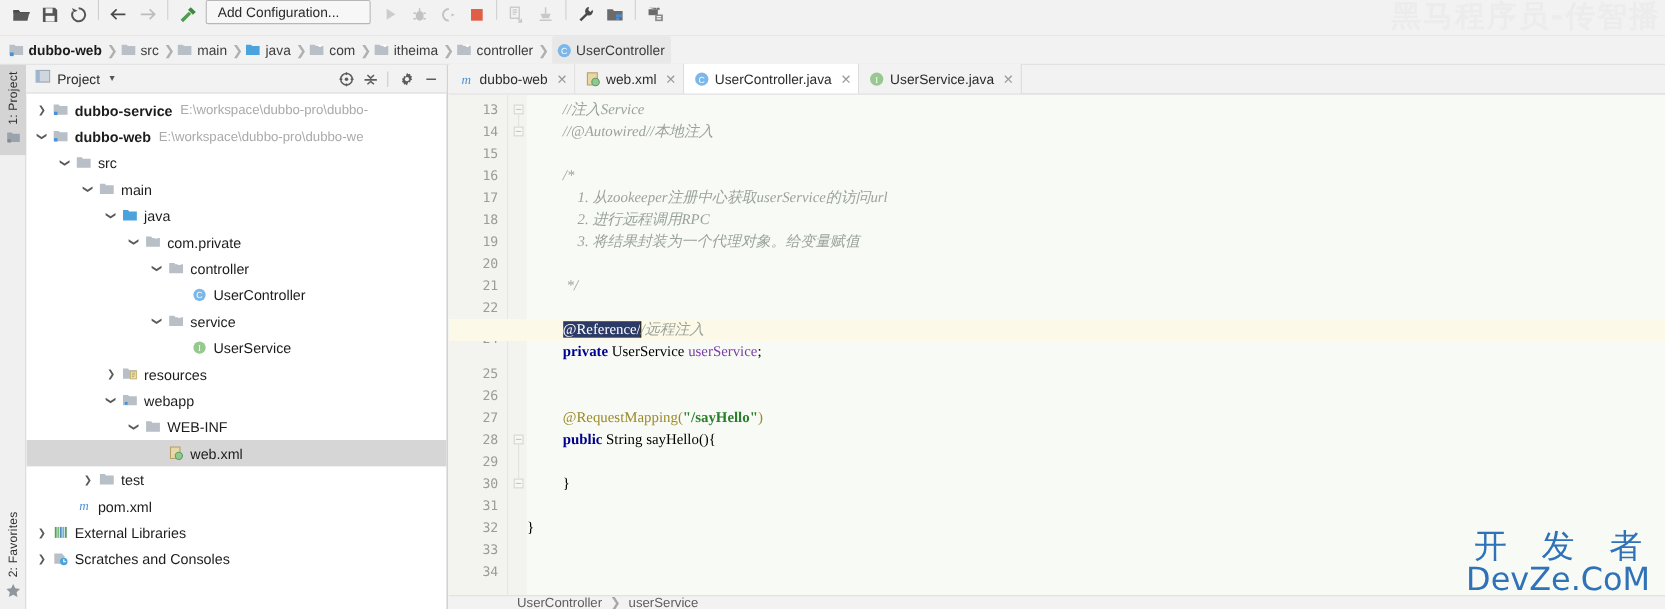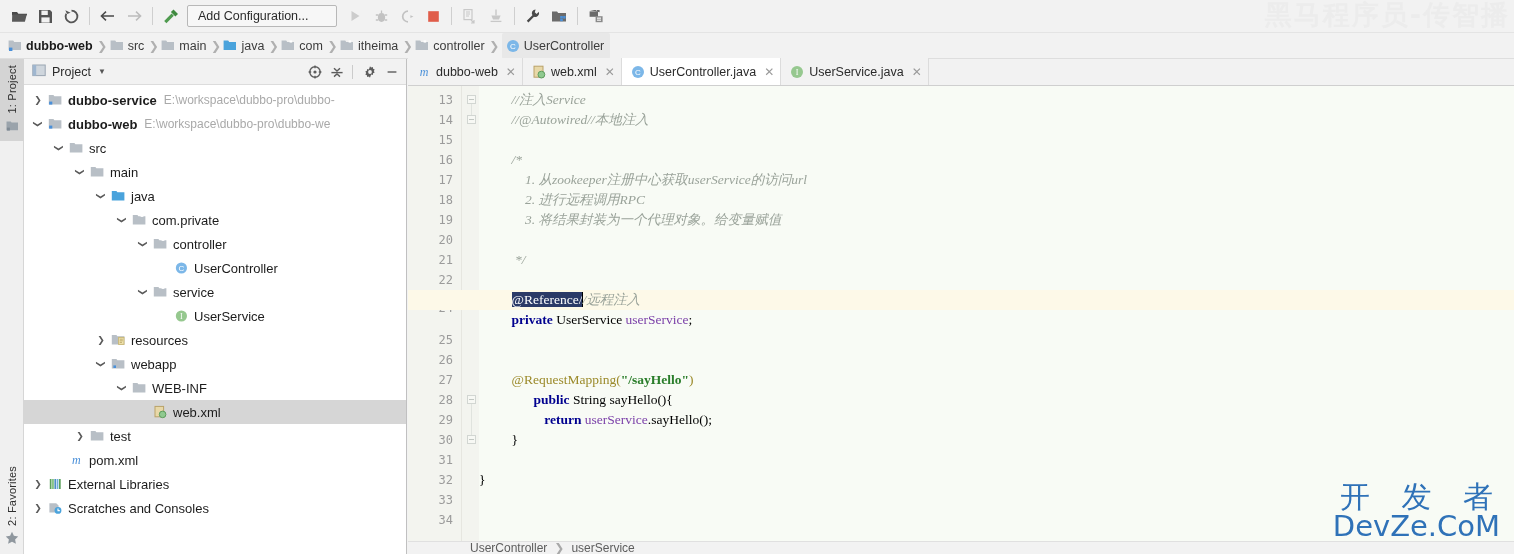--- a/index.html
+++ b/index.html
@@ -9,21 +9,21 @@
     background: #f2f2f2;
     font-family: "Liberation Sans", "DejaVu Sans", sans-serif;
     -webkit-font-smoothing: antialiased;
   }
   #app { position: relative; width: 1514px; height: 554px; }
 
   
   .toolbar {
     position: absolute; left: 0; top: 0; width: 1514px; height: 33px;
     background: #f2f2f2;
-    display: flex; align-items: center;
+    display: flex; align-items: flex-start;
     padding-left: 6px;
     border-bottom: 1px solid #e4e4e4;
   }
   .tb-btn {
     width: 26px; height: 26px;
     display: flex; align-items: center; justify-content: center;
     flex: 0 0 auto;
   }
   .tb-sep { width: 1px; height: 18px; background: #cfcfcf; margin: 0 5px; flex: 0 0 auto; }
   .run-config {
@@ -723,22 +723,21 @@
         <div class="cline" style="top: 24px; left: 32.6px;"><span class="cm-comment">//@Autowired//本地注入</span></div>
         <div class="cline" style="top: 64px; left: 32.6px;"><span class="cm-comment">/*</span></div>
         <div class="cline" style="top: 84px; left: 32.6px;"><span class="cm-comment">    1. 从zookeeper注册中心获取userService的访问url</span></div>
         <div class="cline" style="top: 104px; left: 32.6px;"><span class="cm-comment">    2. 进行远程调用RPC</span></div>
         <div class="cline" style="top: 124px; left: 32.6px;"><span class="cm-comment">    3. 将结果封装为一个代理对象。给变量赋值</span></div>
         <div class="cline" style="top: 164px; left: 32.6px;"><span class="cm-comment"> */</span></div>
         <div class="hl-line" style="top: 204px; left: -71px;"></div>
         <div class="cline" style="top: 204px; left: 32.6px;"><span class="cm-sel">@Reference/</span><span class="caret"></span><span class="cm-comment">/远程注入</span></div>
         <div class="cline" style="top: 224px; left: 32.6px;"><span class="cm-kw">private</span><span class="cm-plain"> UserService </span><span class="cm-field">userService</span><span class="cm-plain">;</span></div>
         <div class="cline" style="top: 284px; left: 32.6px;"><span class="cm-anno">@RequestMapping(</span><span class="cm-str">"/sayHello"</span><span class="cm-anno">)</span></div>
-        <div class="cline" style="top: 304px; left: 32.6px; margin-left: 22px;"><span class="cm-kw">public</span><span class="cm-plain"> </span><span class="cm-plain">String</span><span class="cm-plain"> sayHello(){</span></div>
-        <div class="cline" style="top: 324px; left: 65.2px;"><span class="cm-kw">return</span><span class="cm-plain"> </span><span class="cm-field">userService</span><span class="cm-plain">.sayHello();</span></div>
+        <div class="cline" style="top: 304px; left: 32.6px;"><span class="cm-kw">public</span><span class="cm-plain"> </span><span class="cm-plain">String</span><span class="cm-plain"> sayHello(){</span></div>
         <div class="cline" style="top: 344px; left: 32.6px;"><span class="cm-plain">}</span></div>
         <div class="cline" style="top: 384px; left: 0px;"><span class="cm-plain">}</span></div>
       </div>
   </div>
 
   <div class="ecrumb">
     <span>UserController</span>
     <span class="esep">❯</span>
     <span>userService</span>
   </div>

